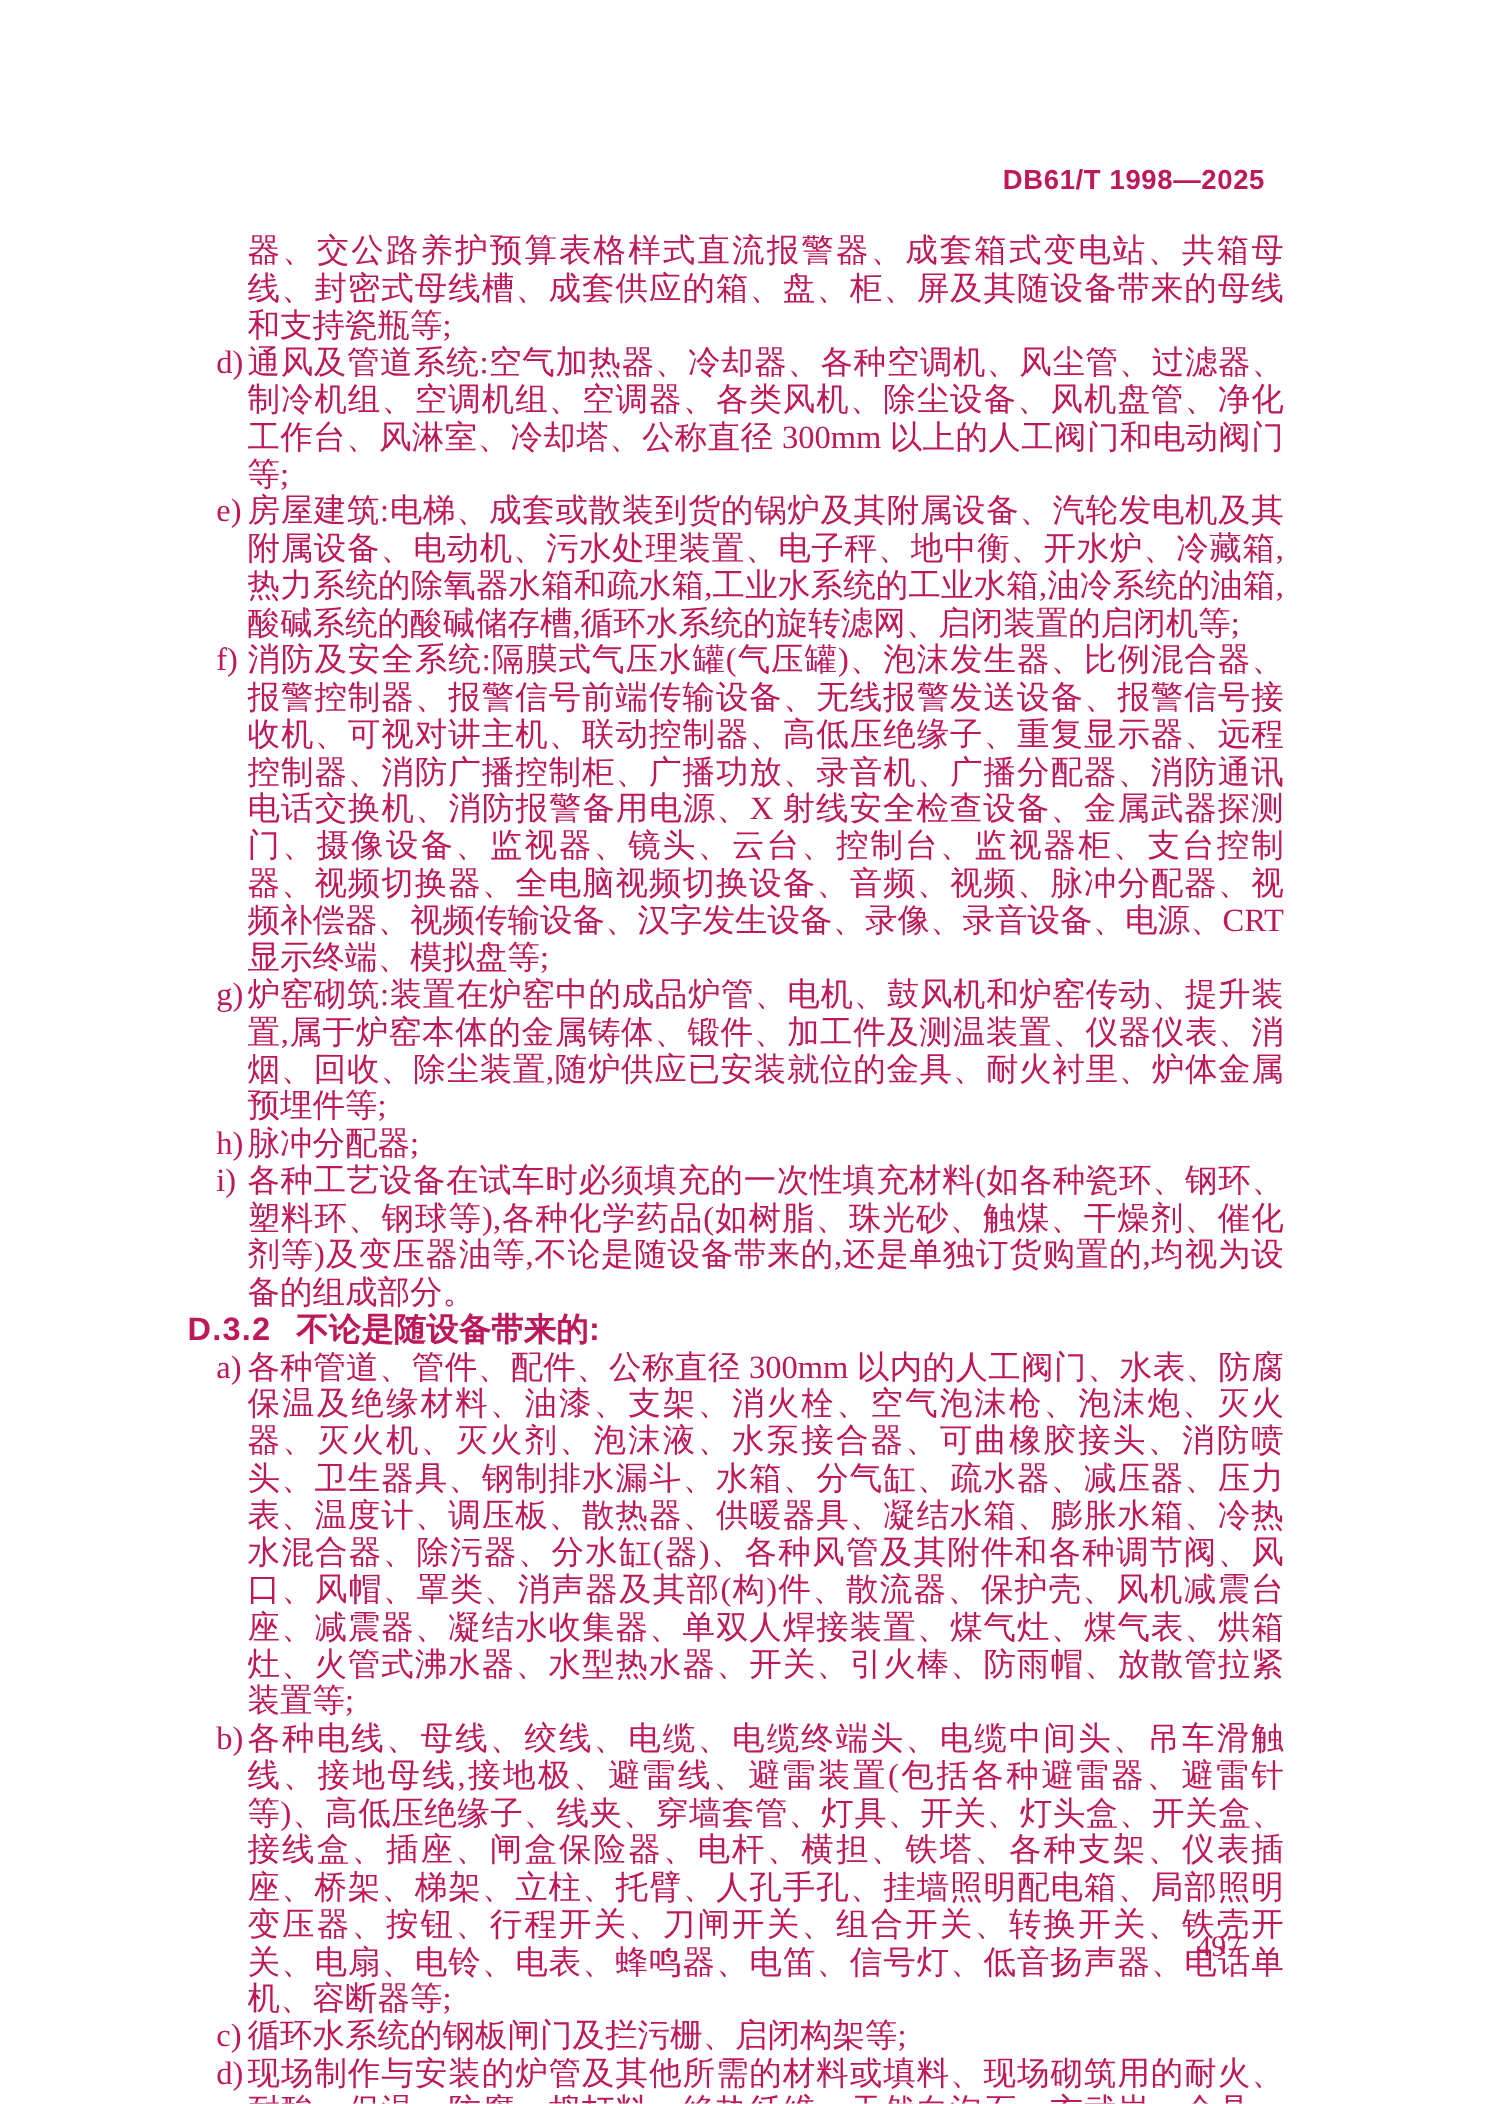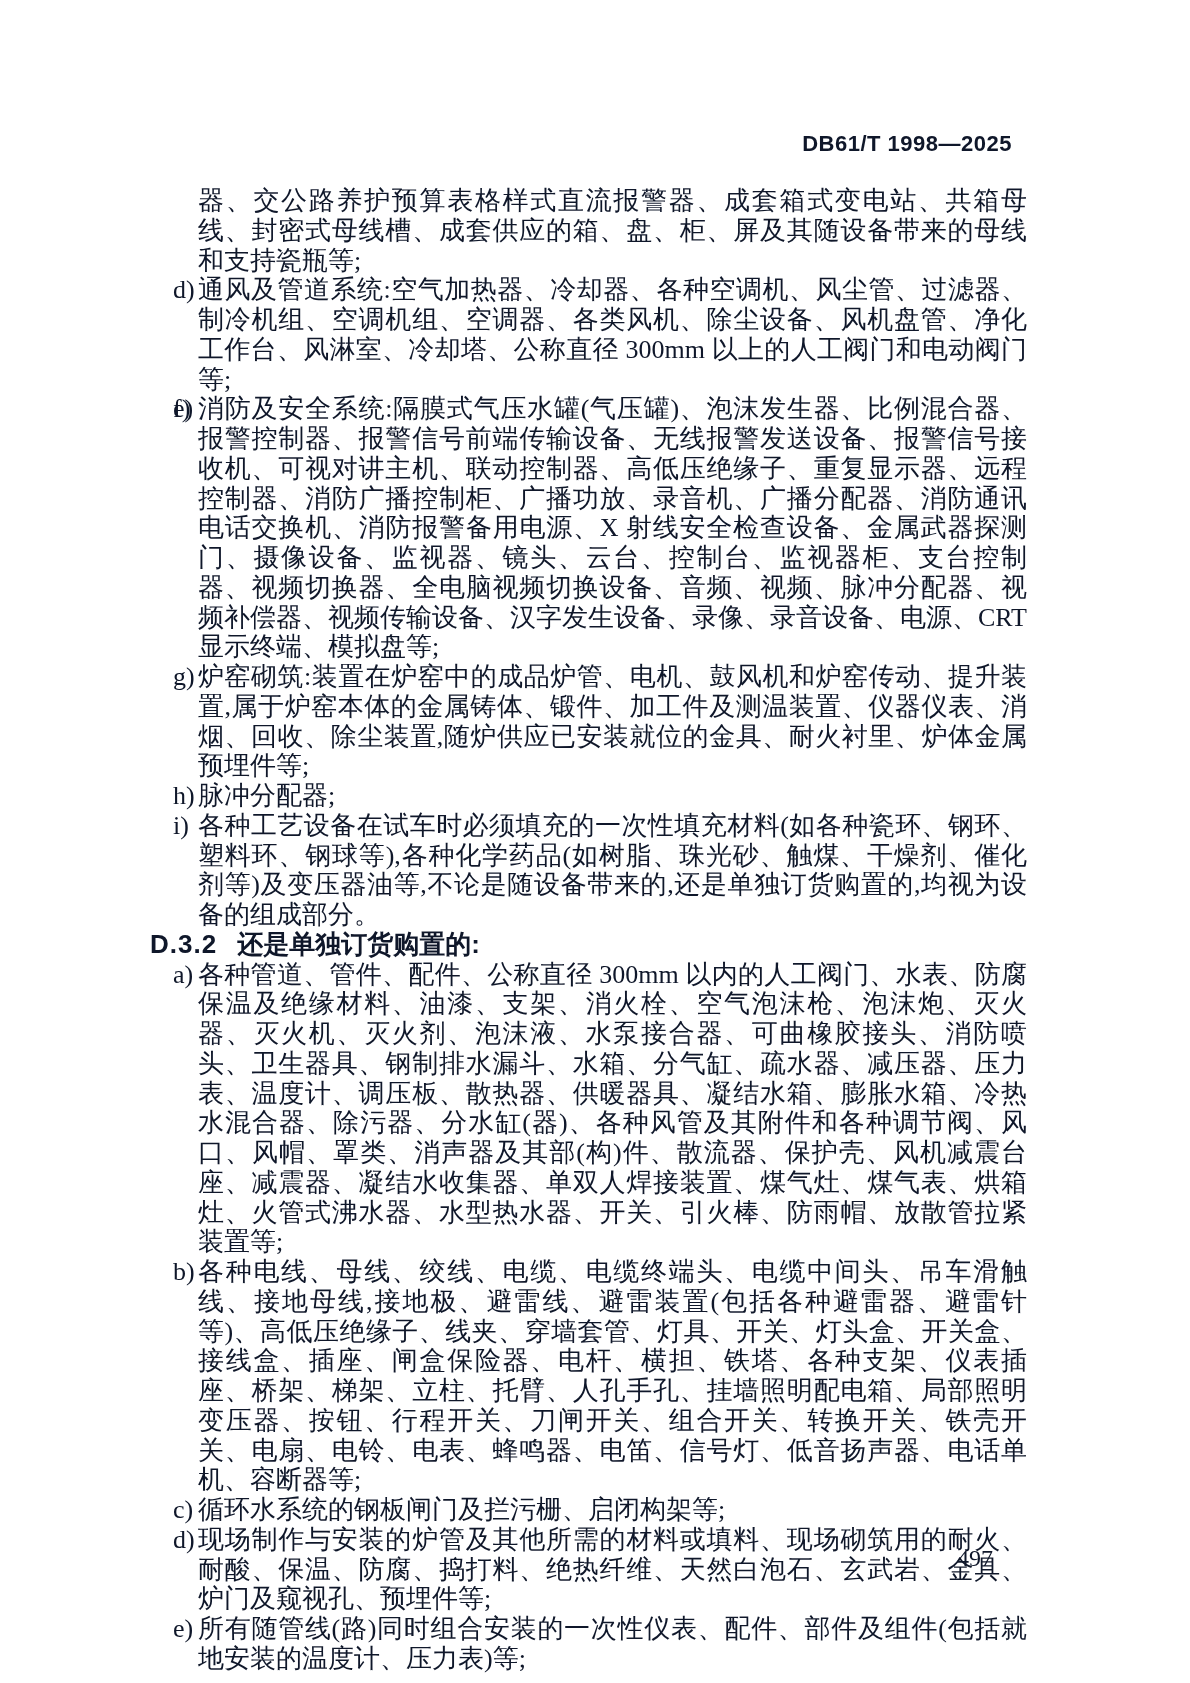--- a/index.html
+++ b/index.html
@@ -1,21 +1,21 @@
 <!DOCTYPE html>
 <html><head>
 <meta charset="utf-8">
 <style>
   html, body { margin: 0; padding: 0; background: #ffffff; }
   .page {
     position: relative;
     width: 1190px;
     height: 1683px;
     background: #ffffff;
-    color: #0f172a;
+    color: #be185d;
     font-family: "Liberation Serif", "DejaVu Serif", serif;
     overflow: hidden;
   }
   .header {
     position: absolute;
     top: 131px;
     left: 135px;
     right: 178px;
     text-align: right;
     font-family: "Liberation Sans", "DejaVu Sans", sans-serif;
@@ -77,40 +77,41 @@
   <div class="content">
 
     <div class="cont-para">器、交公路养护预算表格样式直流报警器、成套箱式变电站、共箱母线、封密式母线槽、成套供应的箱、盘、柜、屏及其随设备带来的母线和支持瓷瓶等;</div>
 
     <div class="list-item">
       <span class="item-label">d)</span>
       <span class="item-text">通风及管道系统:空气加热器、冷却器、各种空调机、风尘管、过滤器、制冷机组、空调机组、空调器、各类风机、除尘设备、风机盘管、净化工作台、风淋室、冷却塔、公称直径 300mm 以上的人工阀门和电动阀门等;</span>
     </div>
     <div class="list-item">
       <span class="item-label">e)</span>
+      <span class="item-text">房屋建筑:电梯、成套或散装到货的锅炉及其附属设备、汽轮发电机及其附属设备、电动机、污水处理装置、电子秤、地中衡、开水炉、冷藏箱,热力系统的除氧器水箱和疏水箱,工业水系统的工业水箱,油冷系统的油箱,酸碱系统的酸碱储存槽,循环水系统的旋转滤网、启闭装置的启闭机等;</span>
     </div>
     <div class="list-item">
       <span class="item-label">f)</span>
       <span class="item-text">消防及安全系统:隔膜式气压水罐(气压罐)、泡沫发生器、比例混合器、报警控制器、报警信号前端传输设备、无线报警发送设备、报警信号接收机、可视对讲主机、联动控制器、高低压绝缘子、重复显示器、远程控制器、消防广播控制柜、广播功放、录音机、广播分配器、消防通讯电话交换机、消防报警备用电源、X 射线安全检查设备、金属武器探测门、摄像设备、监视器、镜头、云台、控制台、监视器柜、支台控制器、视频切换器、全电脑视频切换设备、音频、视频、脉冲分配器、视频补偿器、视频传输设备、汉字发生设备、录像、录音设备、电源、CRT 显示终端、模拟盘等;</span>
     </div>
     <div class="list-item">
       <span class="item-label">g)</span>
       <span class="item-text">炉窑砌筑:装置在炉窑中的成品炉管、电机、鼓风机和炉窑传动、提升装置,属于炉窑本体的金属铸体、锻件、加工件及测温装置、仪器仪表、消烟、回收、除尘装置,随炉供应已安装就位的金具、耐火衬里、炉体金属预埋件等;</span>
     </div>
     <div class="list-item">
       <span class="item-label">h)</span>
       <span class="item-text">脉冲分配器;</span>
     </div>
     <div class="list-item">
       <span class="item-label">i)</span>
       <span class="item-text">各种工艺设备在试车时必须填充的一次性填充材料(如各种瓷环、钢环、塑料环、钢球等),各种化学药品(如树脂、珠光砂、触煤、干燥剂、催化剂等)及变压器油等,不论是随设备带来的,还是单独订货购置的,均视为设备的组成部分。</span>
     </div>
 
     <div class="clause-heading">
-      <span class="clause-no">D.3.2</span><span class="clause-title">还是单独订货购置的:</span>
+      <span class="clause-no">D.3.2</span><span class="clause-title">不论是随设备带来的:</span>
     </div>
 
     <div class="list-item">
       <span class="item-label">a)</span>
       <span class="item-text">各种管道、管件、配件、公称直径 300mm 以内的人工阀门、水表、防腐保温及绝缘材料、油漆、支架、消火栓、空气泡沫枪、泡沫炮、灭火器、灭火机、灭火剂、泡沫液、水泵接合器、可曲橡胶接头、消防喷头、卫生器具、钢制排水漏斗、水箱、分气缸、疏水器、减压器、压力表、温度计、调压板、散热器、供暖器具、凝结水箱、膨胀水箱、冷热水混合器、除污器、分水缸(器)、各种风管及其附件和各种调节阀、风口、风帽、罩类、消声器及其部(构)件、散流器、保护壳、风机减震台座、减震器、凝结水收集器、单双人焊接装置、煤气灶、煤气表、烘箱灶、火管式沸水器、水型热水器、开关、引火棒、防雨帽、放散管拉紧装置等;</span>
     </div>
     <div class="list-item">
       <span class="item-label">b)</span>
       <span class="item-text">各种电线、母线、绞线、电缆、电缆终端头、电缆中间头、吊车滑触线、接地母线,接地极、避雷线、避雷装置(包括各种避雷器、避雷针等)、高低压绝缘子、线夹、穿墙套管、灯具、开关、灯头盒、开关盒、接线盒、插座、闸盒保险器、电杆、横担、铁塔、各种支架、仪表插座、桥架、梯架、立柱、托臂、人孔手孔、挂墙照明配电箱、局部照明变压器、按钮、行程开关、刀闸开关、组合开关、转换开关、铁壳开关、电扇、电铃、电表、蜂鸣器、电笛、信号灯、低音扬声器、电话单机、容断器等;</span>
     </div>

